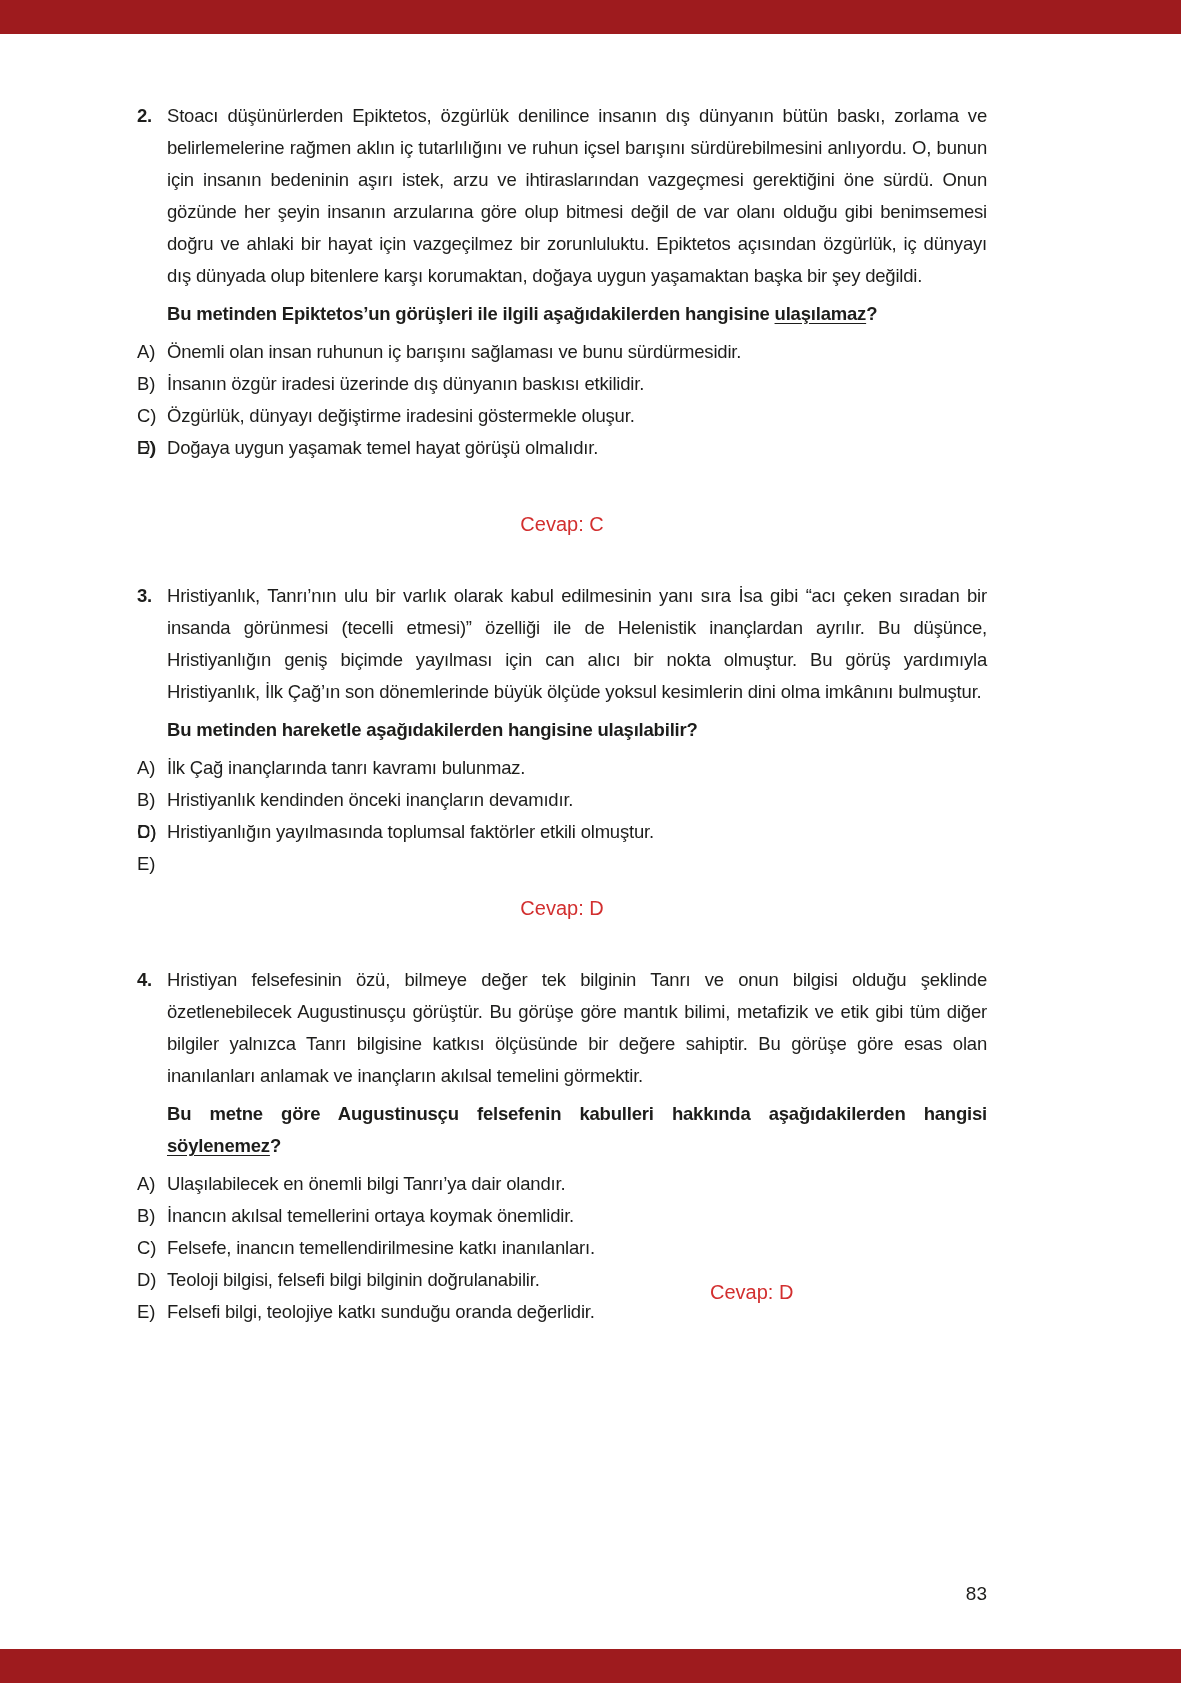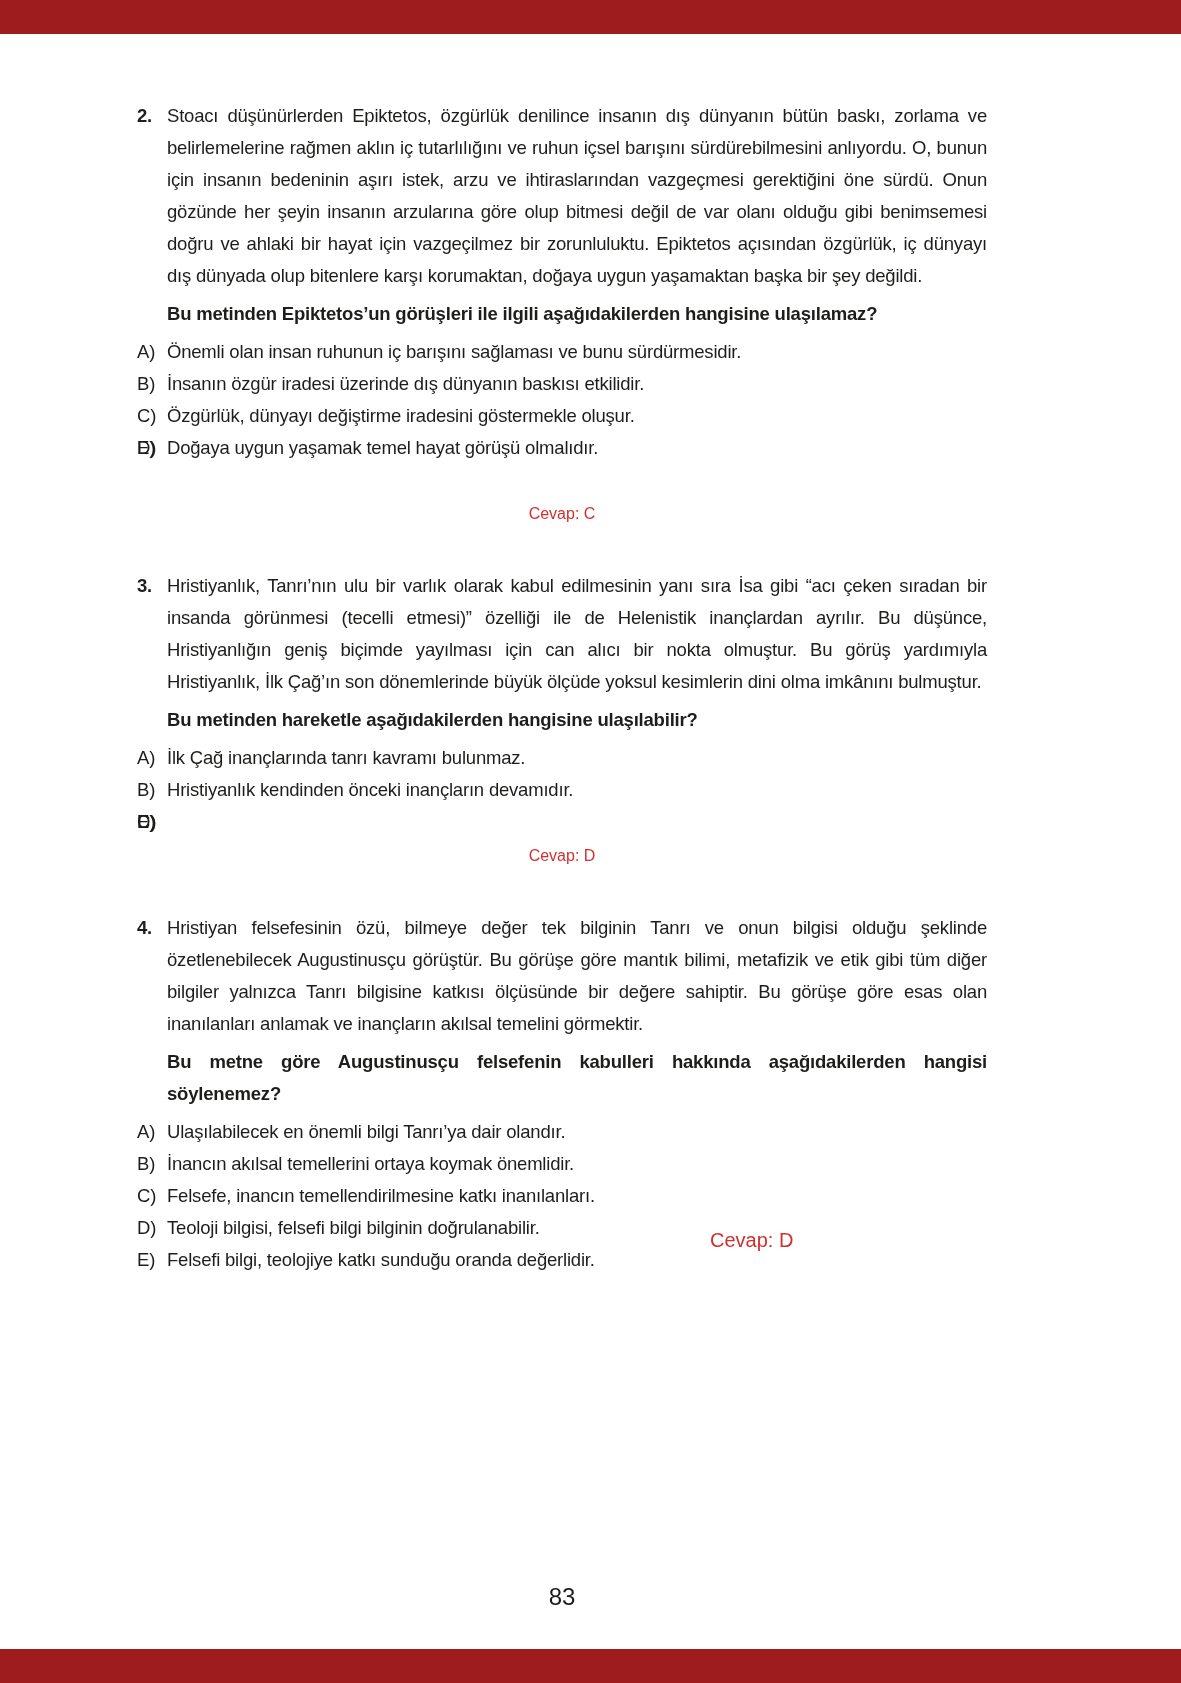--- a/index.html
+++ b/index.html
@@ -49,60 +49,60 @@
 
   .prompt {
     margin-top: 6px;
     padding-left: 30px;
     font-size: 18.5px;
     line-height: 32px;
     letter-spacing: -0.2px;
     font-weight: bold;
     text-align: justify;
   }
-  .prompt .ul { text-underline-offset: 3px; }
+  .prompt .ul { text-decoration: underline; text-underline-offset: 3px; }
 
   .options { margin-top: 6px; }
   .option {
     position: relative;
     padding-left: 30px;
     font-size: 18.5px;
     line-height: 32px;
     letter-spacing: -0.2px;
   }
   .option .letter {
     position: absolute;
     left: 0;
     top: 0;
   }
 
   .cevap-center {
-    margin-top: 38px;
+    margin-top: 48px;
     text-align: center;
-    font-size: 16px;
+    font-size: 20px;
     line-height: 24px;
     color: #d22f2f;
   }
   .cevap-inline {
     position: absolute;
     left: 573px;
     top: 12px;
     font-size: 20px;
     color: #d22f2f;
     letter-spacing: 0;
     white-space: nowrap;
   }
 
   .page-number {
     position: absolute;
     top: 1583px;
     left: 137px;
     width: 850px;
-    text-align: center;
-    font-size: 24px;
+    text-align: right;
+    font-size: 19px;
     color: #1d1d1b;
   }
 </style>
 </head>
 <body>
 
 <div class="edge-bar top"></div>
 
 <div class="content">
 
@@ -125,21 +125,21 @@
   <section class="question">
     <div class="qrow">
       <span class="qnum">3.</span>
       <div class="qtext">Hristiyanlık, Tanrı’nın ulu bir varlık olarak kabul edilmesinin yanı sıra İsa gibi “acı çeken sıradan bir insanda görünmesi (tecelli etmesi)” özelliği ile de Helenistik inançlardan ayrılır. Bu düşünce, Hristiyanlığın geniş biçimde yayılması için can alıcı bir nokta olmuştur. Bu görüş yardımıyla Hristiyanlık, İlk Çağ’ın son dönemlerinde büyük ölçüde yoksul kesimlerin dini olma imkânını bulmuştur.</div>
     </div>
     <div class="prompt"><span>Bu metinden hareketle aşağıdakilerden hangisine ulaşılabilir?</span><span class="ul"></span><span></span></div>
     <div class="options">
       <div class="option"><span class="letter">A)</span><span>İlk Çağ inançlarında tanrı kavramı bulunmaz.</span></div>
       <div class="option"><span class="letter">B)</span><span>Hristiyanlık kendinden önceki inançların devamıdır.</span></div>
       <div class="option"><span class="letter">C)</span></div>
-      <div class="option"><span class="letter">D)</span></div>
+      <div class="option"><span class="letter">D)</span><span>Hristiyanlığın yayılmasında toplumsal faktörler etkili olmuştur.</span></div>
       <div class="option"><span class="letter">E)</span></div>
     </div>
     <div class="cevap-center">Cevap: D</div>
   </section>
 
   <section class="question last">
     <div class="qrow">
       <span class="qnum">4.</span>
       <div class="qtext">Hristiyan felsefesinin özü, bilmeye değer tek bilginin Tanrı ve onun bilgisi olduğu şeklinde özetlenebilecek Augustinusçu görüştür. Bu görüşe göre mantık bilimi, metafizik ve etik gibi tüm diğer bilgiler yalnızca Tanrı bilgisine katkısı ölçüsünde bir değere sahiptir. Bu görüşe göre esas olan inanılanları anlamak ve inançların akılsal temelini görmektir.</div>
     </div>

